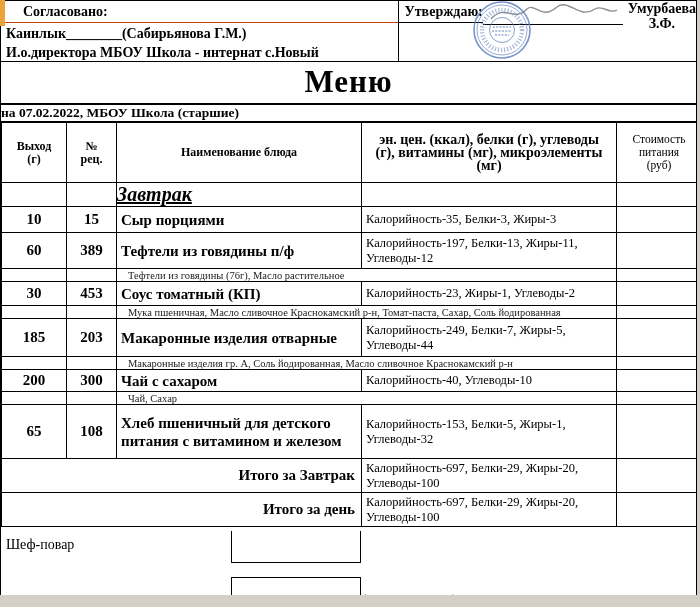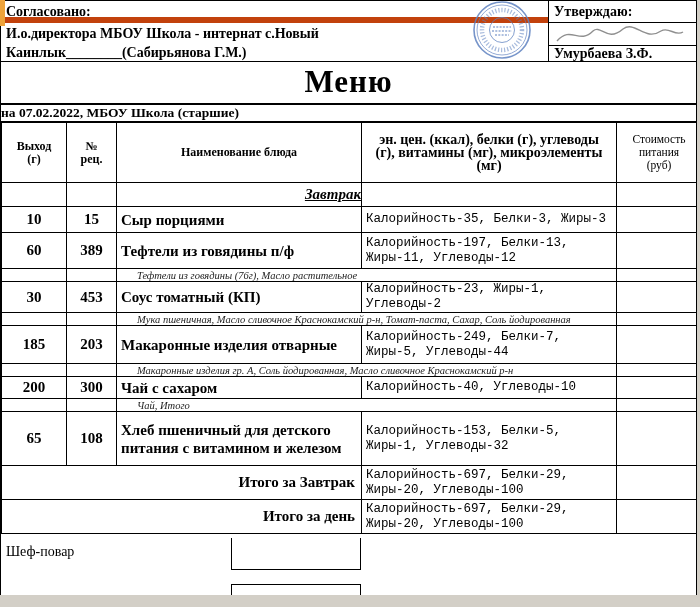--- a/index.html
+++ b/index.html
@@ -6,63 +6,63 @@
   body { font-family:"Liberation Serif", serif; background:#888; }
   .screen { position:relative; width:700px; height:607px; background:#d3cfc7; overflow:hidden; }
   .doc { position:absolute; left:0; top:0; width:697px; height:595px; background:#ffffff; border-left:1px solid #000; border-right:1px solid #000; }
   .edge-marker { position:absolute; left:0; top:0; width:5px; height:26px; background:#eda33b; z-index:6; }
   .bottom-strip { position:absolute; left:0; bottom:0; width:700px; height:12px; background:#d3cfc7; z-index:5; }
   .right-strip { position:absolute; right:0; top:0; width:3px; height:607px; background:#d3cfc7; z-index:5; }
 
   
   .hdr { position:relative; display:flex; width:100%; height:62px; border-top:1px solid #000; border-bottom:1px solid #000; }
   .hdr-left { width:548px; border-right:1px solid #000; }
-  .hdr-left .cap { height:22px; line-height:21px; padding-left:5px; font-weight:bold; font-size:14px; border-bottom:6px solid #c2410c; }
+  .hdr-left .cap { height:22px; line-height:21px; padding-left:22px; font-weight:bold; font-size:14px; border-bottom:1px solid #c2410c; }
   .hdr-left .body { padding:1px 0 0 5px; font-weight:bold; font-size:14px; line-height:19px; }
-  .hdr-right { flex:1; display:flex; flex-direction:column; }
+  .hdr-right { flex:1; display:flex; }
   .hdr-right .cap { height:22px; line-height:21px; padding-left:5px; font-weight:bold; font-size:14px; border-bottom:1px solid #000; }
   .hdr-right .sig { height:24px; border-bottom:1px solid #000; overflow:hidden; }
-  .hdr-right .name { flex:1; padding-left:5px; font-weight:bold; font-size:14px; line-height:15px; }
+  .hdr-right .name { flex:1; padding-left:5px; font-weight:bold; font-size:14px; line-height:15px;text-align:center; }
   .stamp-wrap { position:absolute; left:455px; top:-1px; width:92px; height:64px; z-index:4; pointer-events:none; }
 
   .title-row { height:41px; text-align:center; font-size:31px; font-weight:bold; line-height:40px; letter-spacing:1px; }
   .subtitle-row { height:19px; border-top:2px solid #000; border-bottom:1px solid #000; font-weight:bold; font-size:13.5px; line-height:16px; padding-left:0; }
 
   table.menu { width:100%; border-collapse:collapse; table-layout:fixed; }
   table.menu td, table.menu th { border:1px solid #000; vertical-align:middle; overflow:hidden; }
   th.h { font-size:12px; font-weight:bold; text-align:center; line-height:13px; padding:10px; }
   th.h-en { font-size:14px; }
   th.h-cost { font-weight:normal; font-size:11.5px; }
   td.num { text-align:center; font-weight:bold; font-size:15px; }
   td.dish { font-weight:bold; font-size:15px; padding-left:4px; line-height:18px; }
-  td.nutr { font-size:12.5px; padding-left:4px; line-height:15px;font-family:Liberation Mono, monospace; }
-  td.ingr { font-size:10.5px; font-style:italic; padding-left:20px; vertical-align:top; line-height:11px; color:#222; }
-  td.section { text-align:right; font-weight:bold; font-style:italic; font-size:15px; text-decoration:underline;margin-top:20px; }
+  td.nutr { font-size:12.5px; padding-left:4px; line-height:15px; }
+  td.ingr { font-size:10.5px; padding-left:11px; vertical-align:top; line-height:11px; color:#222; }
+  td.section { text-align:left; font-weight:bold; font-style:italic; font-size:20px; text-decoration:underline;margin-top:20px; }
   td.total-label { text-align:right; font-weight:bold; font-size:15px; padding-right:6px; }
 
   .footer { position:relative; height:93px; font-size:14px; }
   .footer .lbl { position:absolute; left:5px; }
   .footer .box1 { position:absolute; left:230px; top:4px; width:130px; height:32px; border:1px solid #000; border-top:none; }
   .footer .box2 { position:absolute; left:230px; top:50px; width:130px; height:32px; border:1px solid #000; }
   .footer .sig-name { position:absolute; left:361px; top:64px; font-size:13.5px; }
 </style>
 </head>
 <body>
 
 <div class="screen">
   <div class="edge-marker"></div>
 
   <div class="doc">
 
     <div class="hdr">
       <div class="hdr-left">
         <div class="cap">Согласовано:</div>
         <div class="body">
+          <div>Каинлык________(Сабирьянова Г.М.)</div>
           <div>И.о.директора МБОУ Школа - интернат с.Новый</div>
-          <div>Каинлык________(Сабирьянова Г.М.)</div>
         </div>
       </div>
       <div class="hdr-right">
         <div class="cap">Утверждаю:</div>
         <div class="sig">
           <svg width="140" height="24" viewBox="0 0 140 24">
             <path d="M8,18 C22,2 30,22 44,8 C52,1 58,20 74,6 C86,-3 96,19 112,8 C120,3 126,14 134,9" fill="none" stroke="#8f8f8f" stroke-width="1.4"></path>
           </svg>
         </div>
         <div class="name">Умурбаева З.Ф.</div>
@@ -160,21 +160,21 @@
       <tr style="height:22px">
         <td class="num">200</td>
         <td class="num">300</td>
         <td class="dish">Чай с сахаром</td>
         <td class="nutr">Калорийность-40, Углеводы-10</td>
         <td></td>
       </tr>
       <tr style="height:13px">
         <td></td>
             <td></td>
-        <td class="ingr" colspan="2">Чай, Итого</td>
+        <td class="ingr" colspan="2">Чай, Сахар</td>
         <td></td>
       </tr>
 
       <tr style="height:54px">
         <td class="num">65</td>
         <td class="num">108</td>
         <td class="dish">Хлеб пшеничный для детского питания с витамином  и железом</td>
         <td class="nutr">Калорийность-153, Белки-5, Жиры-1, Углеводы-32</td>
         <td></td>
       </tr>

